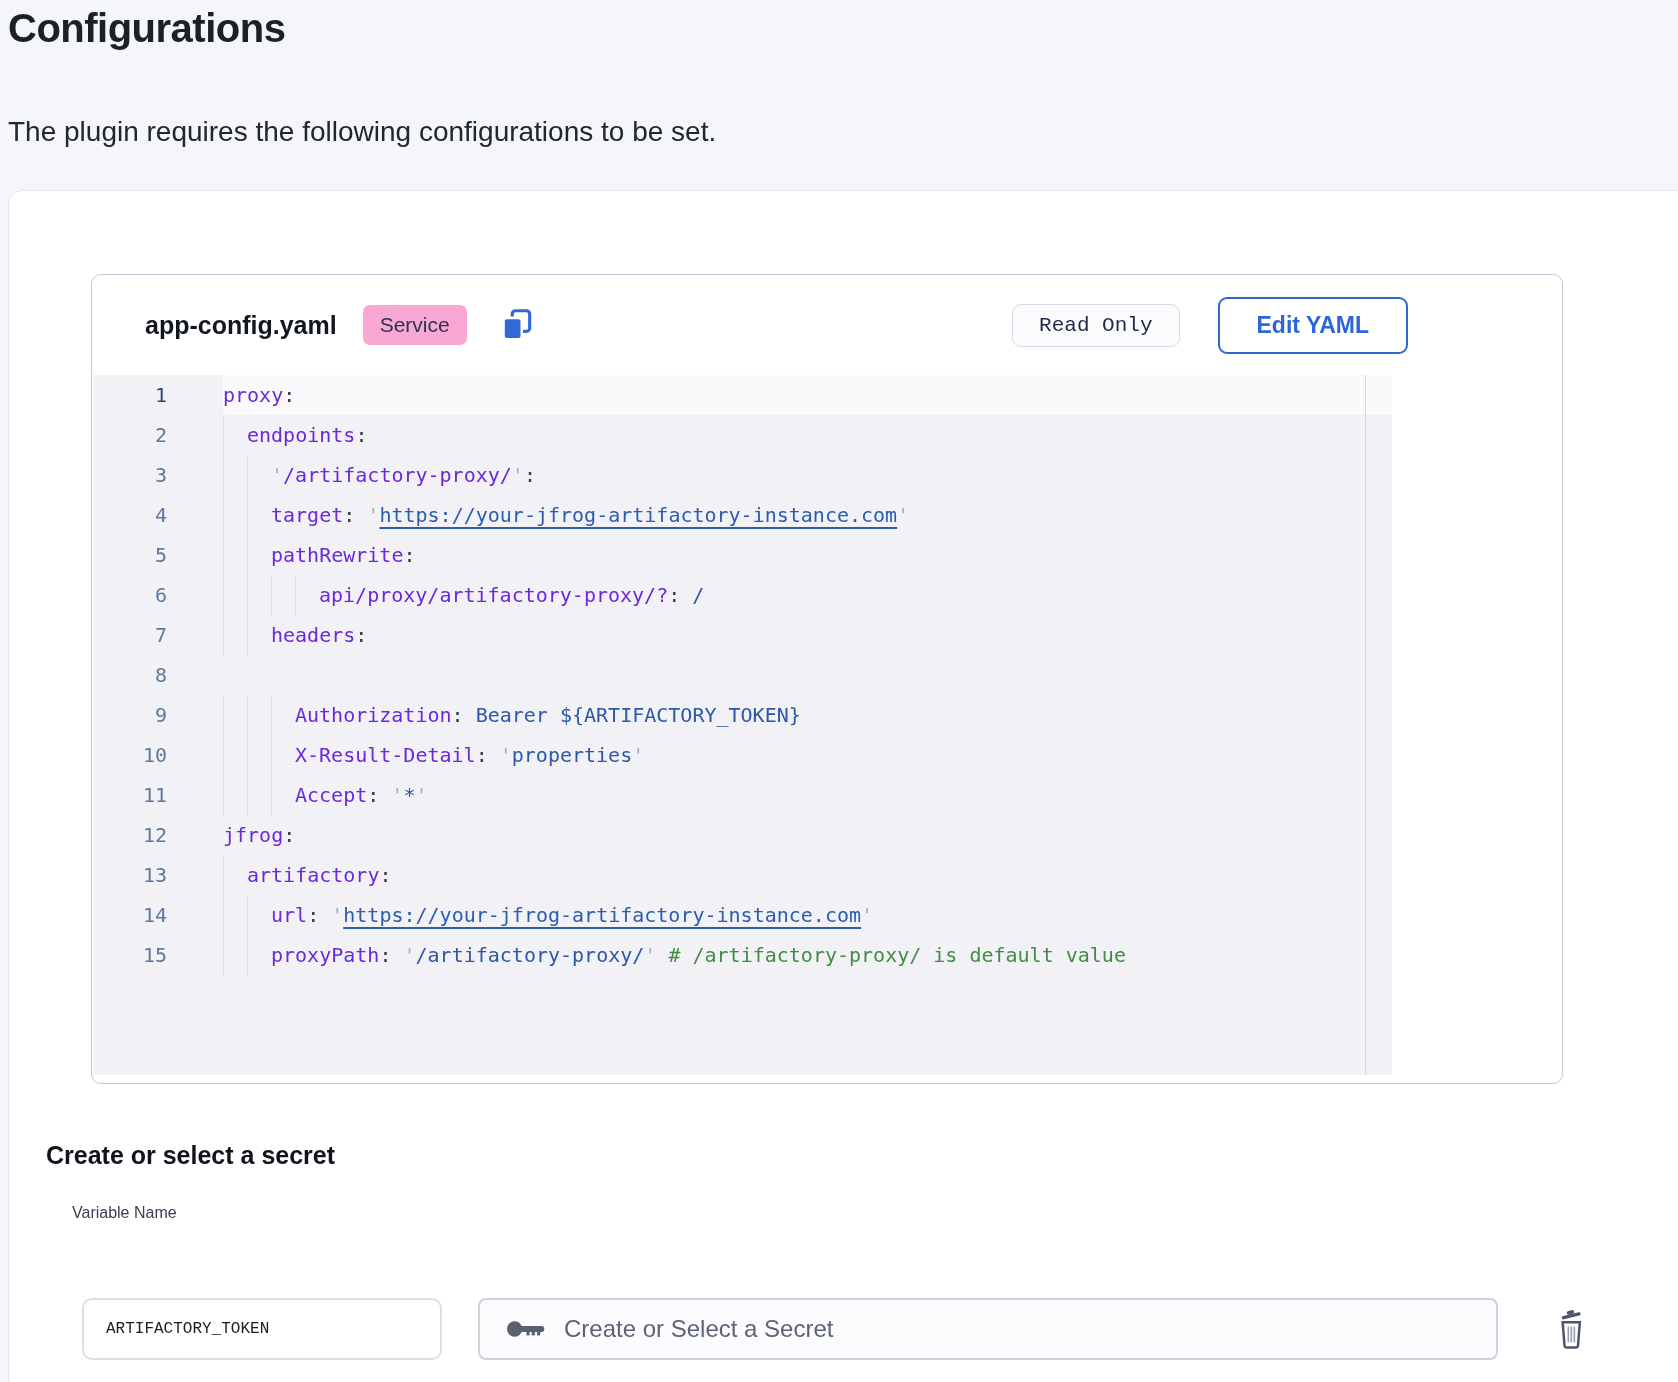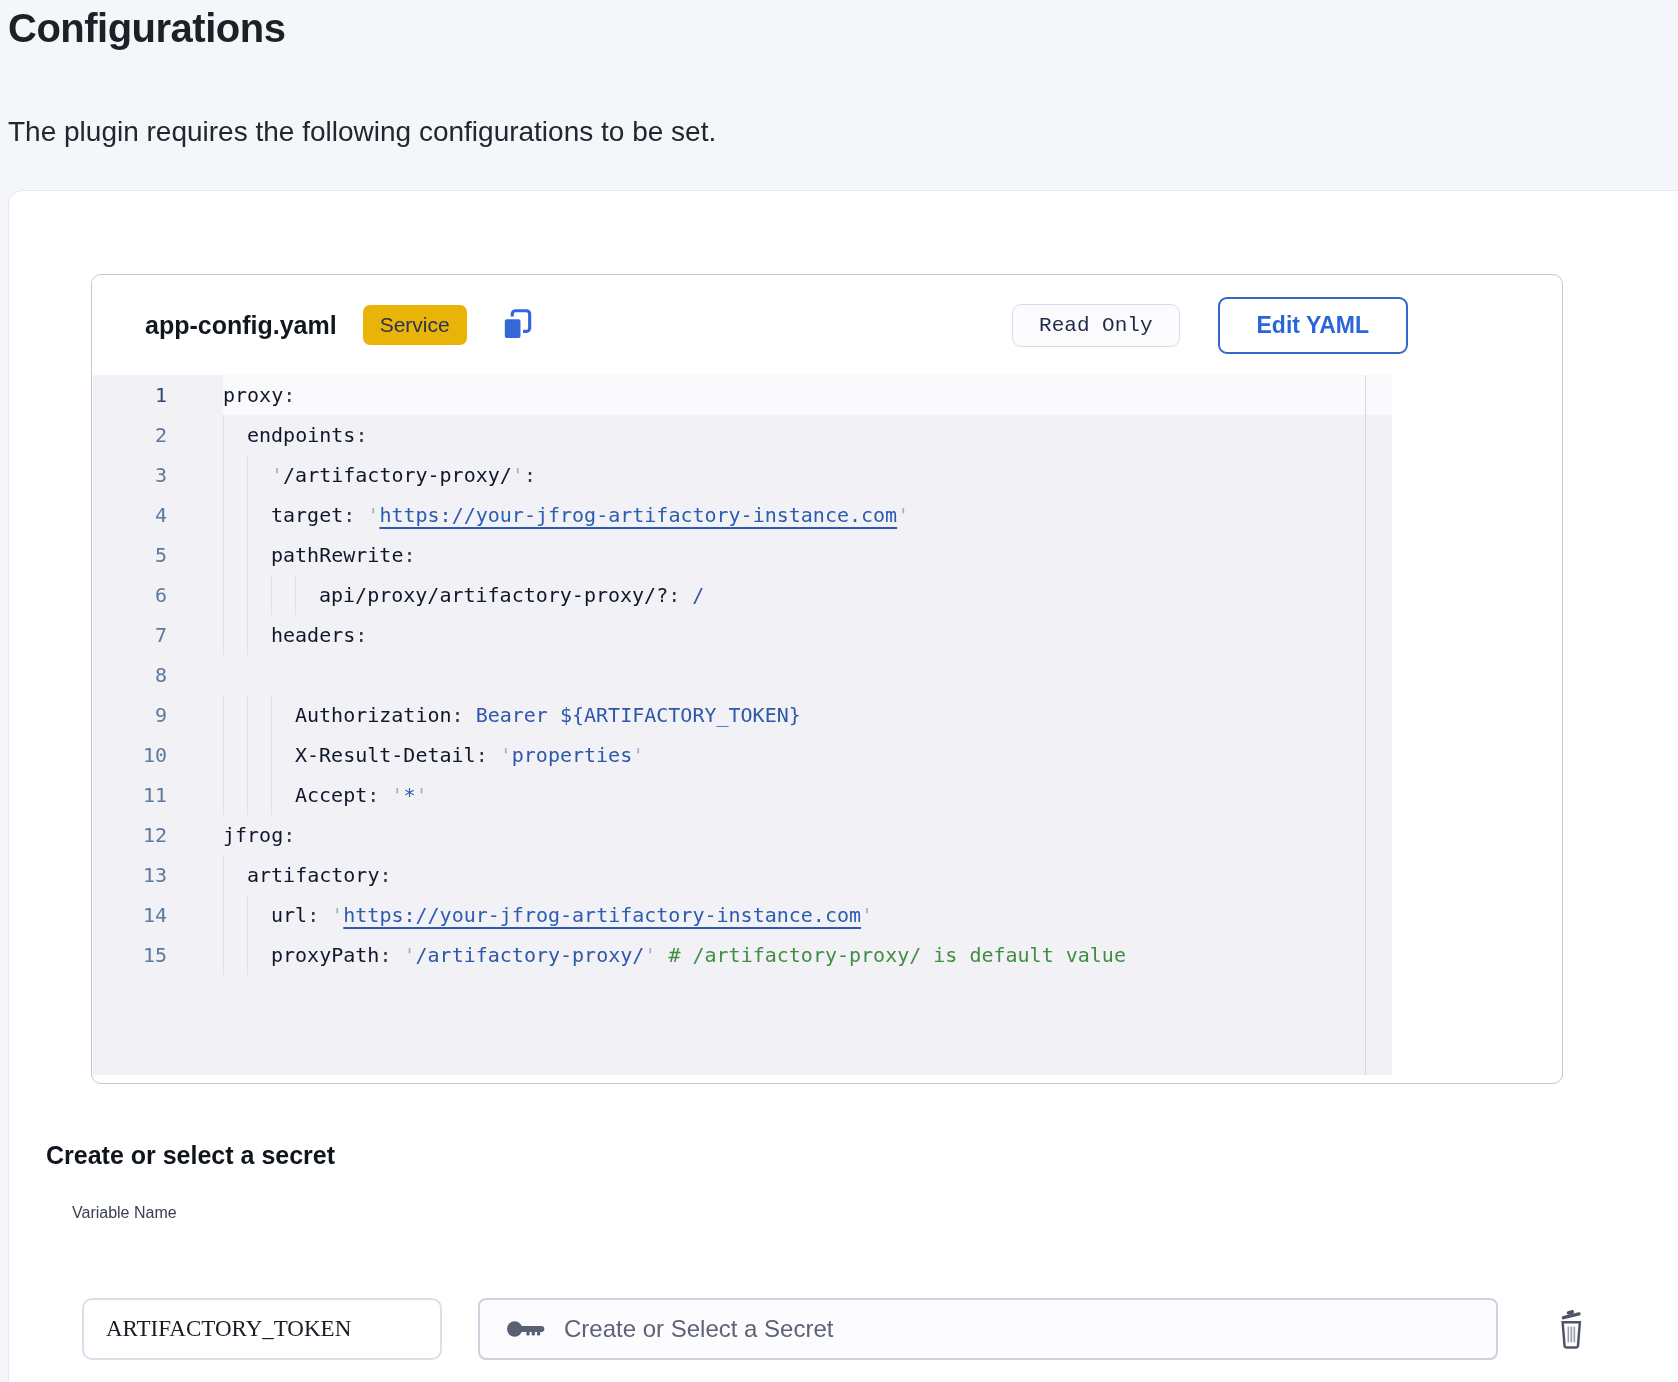--- a/index.html
+++ b/index.html
@@ -27,21 +27,21 @@
     background:#fff;border:1px solid #c2c6d6;border-radius:10px;
     box-sizing:border-box;overflow:hidden;
   }
   .card-header{
     position:absolute;left:0;top:0;right:16px;height:100px;
     display:flex;align-items:center;padding-left:53px;box-sizing:border-box;
     background:#fff;
   }
   .file-name{font-size:25px;font-weight:700;color:#12161f;}
   .badge{
-    margin-left:26px;background:#eab308;color:#283450;
+    margin-left:26px;background:#f9a8d4;color:#283450;
     font-size:21px;padding:8px 17px;border-radius:7px;
   }
   .copy-btn{margin-left:30px;width:40px;height:40px;display:flex;align-items:center;justify-content:center;cursor:pointer;background:none;border:none;padding:0;}
   .header-spacer{flex:1;}
   .readonly-btn{
     font-family:Liberation Mono, monospace;
     font-size:21px;color:#1d2946;background:#fbfbfd;
     border:1px solid #d8dbe4;border-radius:9px;
     padding:9px 26px;margin-right:38px;cursor:pointer;
   }
@@ -61,36 +61,36 @@
   .code-line{display:flex;height:40px;line-height:40px;white-space:pre;}
   .ln{
     width:130px;box-sizing:border-box;padding-right:56px;
     text-align:right;color:#5b7a9e;flex:none;font-size:20px;
   }
   .code-line.active .ln{color:#2c4a78;}
   .lc{flex:1;display:flex;overflow:hidden;}
   .code-line.active .lc{background:#fafafc;}
   .g{width:24px;flex:none;box-sizing:border-box;border-left:1px solid #dddee8;height:100%;}
   .lc span{white-space:pre;}
-  .seg-key{color:#0f172a;}
+  .seg-key{color:#6d28d9;}
   .seg-punc{color:#363c4c;}
   .seg-val{color:#2d57a8;}
   .seg-quote{color:#a9aebe;}
   .seg-comment{color:#3f8e42;}
   .seg-url{color:#2b5cb0;text-decoration:underline;text-underline-offset:5px;cursor:pointer;}
   .seg-plain{color:#363c4c;}
   .v-divider{position:absolute;left:1272px;top:0;width:1px;height:700px;background:#d6d7e1;}
 
   
   .secret-heading{left:37px;top:950px;font-size:25px;font-weight:700;color:#10141c;}
   .variable-label{left:63px;top:1013px;font-size:16px;color:#3a4152;}
   .var-input{
     left:73px;top:1107px;width:360px;height:62px;box-sizing:border-box;
     border:2px solid #dcdfe9;border-radius:10px;background:#fff;
-    font-family:Liberation Serif, serif;font-size:23px;color:#181c26;
+    font-family:Liberation Mono, monospace;font-size:16px;color:#181c26;
     padding:0 0 0 22px;outline:none;
   }
   .secret-select{
     left:469px;top:1107px;width:1020px;height:62px;box-sizing:border-box;
     border:2px solid #ced2de;border-radius:8px;background:#fcfcfe;
     display:flex;align-items:center;padding-left:26px;cursor:pointer;
   }
   .secret-placeholder{font-size:24px;color:#5d6376;margin-left:16px;}
   .trash-btn{left:1540px;top:1112px;width:44px;height:52px;display:flex;align-items:center;justify-content:center;cursor:pointer;background:none;border:none;}
 </style>

